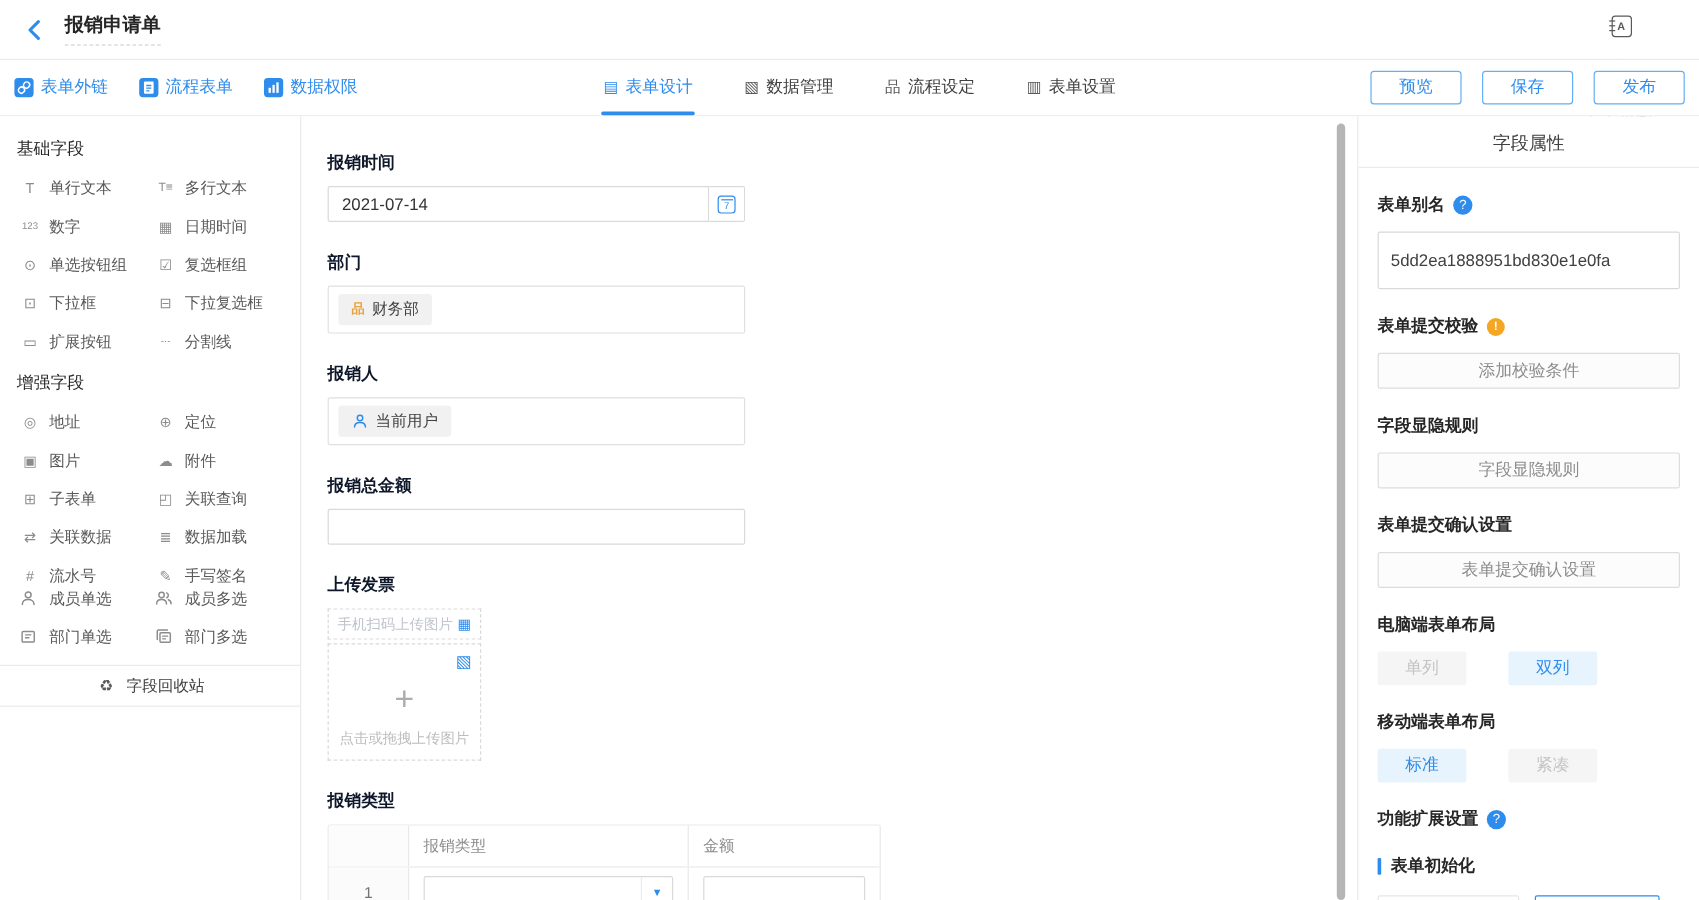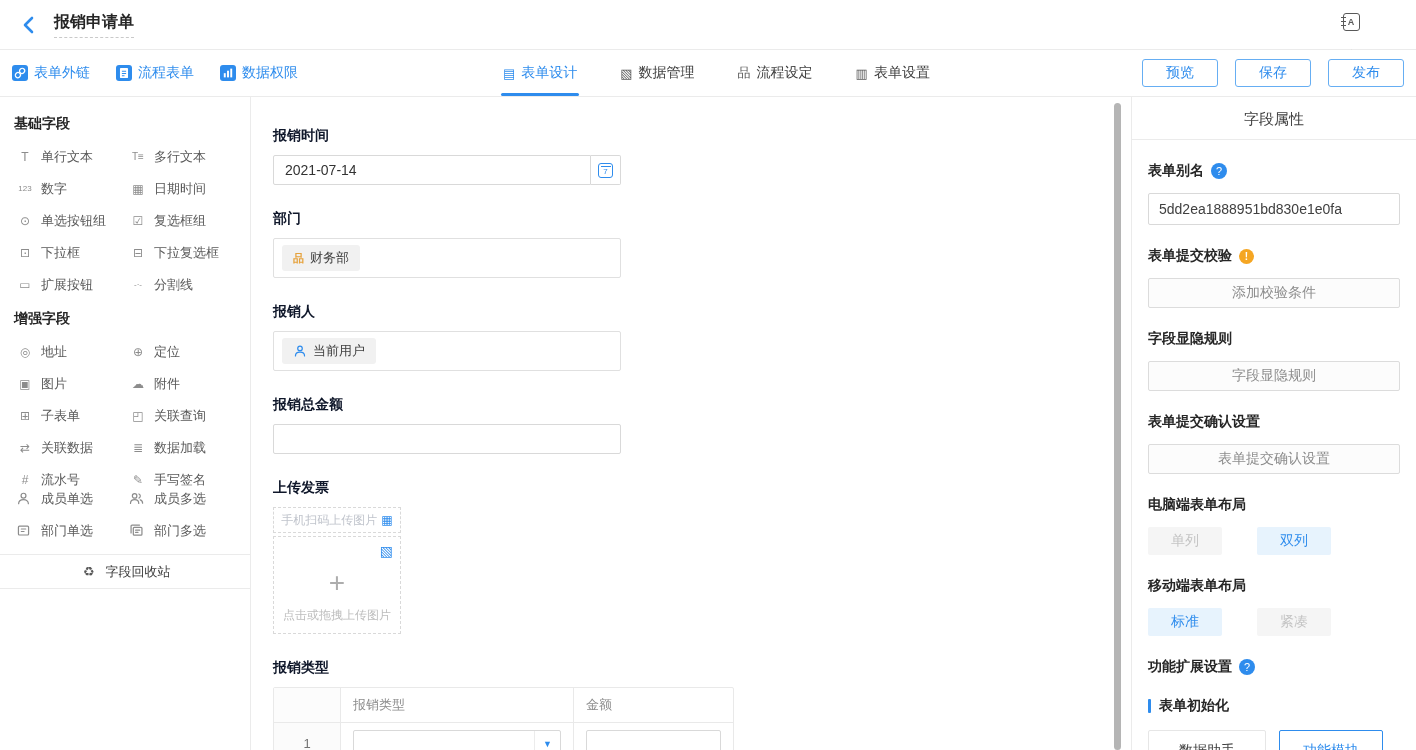--- a/index.html
+++ b/index.html
@@ -38,21 +38,21 @@
   .tb-tab .tico { font-size:13px; color:#595959; }
   .tb-tab.active { color:#2e8ced; }
   .tb-tab.active .tico { color:#2e8ced; }
   .tb-tab.active::after { content:""; position:absolute; left:-2px; right:-2px; bottom:0; height:3px; background:#2e8ced; border-radius:2px; }
   .tb-actions { position:absolute; right:12px; top:9px; display:flex; gap:17px; }
   .o-btn { width:76px; height:28px; background:#fff; border:1px solid #66aef3; border-radius:3px; color:#2e8ced;
            font-size:14px; cursor:pointer; }
 
   
   .sidebar { position:absolute; top:97px; left:0; bottom:0; width:251px; border-right:1px solid #ebebeb; background:#fff; padding-top:2px; }
-  .sec-title { font-size:14px; font-weight:700; color:#262626; padding:16px 14px 14px; }
+  .sec-title { font-size:14px; font-weight:400; color:#262626; padding:16px 14px 14px; }
   .fgrid { display:grid; grid-template-columns:1fr 1fr; row-gap:13px; padding:0 8px 0 16px; }
   .fitem { display:flex; align-items:center; gap:7px; font-size:13px; color:#595959; height:19px; cursor:pointer; }
   .fico { width:18px; min-width:18px; text-align:center; color:#8c8c8c; font-size:12px; line-height:16px; }
   .fico.tiny { font-size:8px; letter-spacing:0; }
   .fico.small { font-size:10px; }
   .recycle { margin-top:14px; height:35px; border-top:1px solid #ebebeb; border-bottom:1px solid #ebebeb;
              display:flex; align-items:center; justify-content:center; gap:8px; font-size:13px; color:#404040; cursor:pointer; }
   .recycle .fico { width:auto; font-size:13px; color:#595959; }
 
   
@@ -107,21 +107,21 @@
             color:#404040; cursor:pointer; }
   .rp-tab span { padding:0 8px 11px; }
   .rp-tab.active { color:#2e8ced; }
   .rp-tab.active span { border-bottom:3px solid #2e8ced; }
   .rp-body { padding:0 16px; position:relative; height:610px; }
   .rp-label { display:flex; align-items:center; gap:7px; font-size:14px; font-weight:700; color:#262626; margin-top:22px; }
   .help-dot { width:16px; height:16px; border-radius:50%; background:#2e8ced; color:#fff; font-size:11px; font-weight:400;
               display:flex; align-items:center; justify-content:center; cursor:pointer; }
   .warn-dot { width:15px; height:15px; border-radius:50%; background:#f5a623; color:#fff; font-size:10px; font-weight:700;
               display:flex; align-items:center; justify-content:center; }
-  .rp-input { width:100%; height:32px; border:1px solid #d9d9d9; border-radius:2px; padding:0 10px; font-size:14px;
+  .rp-input { width:100%; height:48px; border:1px solid #d9d9d9; border-radius:2px; padding:0 10px; font-size:14px;
               color:#404040; margin-top:13px; font-family:inherit; }
   .gbtn { width:100%; height:30px; margin-top:13px; background:#fcfcfc; border:1px solid #dcdcdc; border-radius:2px;
           color:#8c8c8c; font-size:14px; cursor:pointer; }
   .opt-row { display:flex; gap:35px; margin-top:13px; }
   .opt { width:74px; height:28px; border:none; border-radius:2px; background:#f5f5f5; color:#c4c4c4; font-size:14px; cursor:pointer; }
   .opt.on { background:#e7f3fd; color:#2e8ced; }
   .init-title { display:flex; align-items:center; font-size:14px; font-weight:700; color:#262626; margin-top:21px; }
   .init-title::before { content:""; width:3px; height:14px; background:#2e8ced; margin-right:8px; border-radius:1px; }
   .init-tabs { display:flex; gap:13px; margin-top:15px; }
   .init-tab { height:42px; border:1px solid #e6e6e6; background:#fff; font-size:14px; color:#404040; cursor:pointer; border-radius:2px; }

